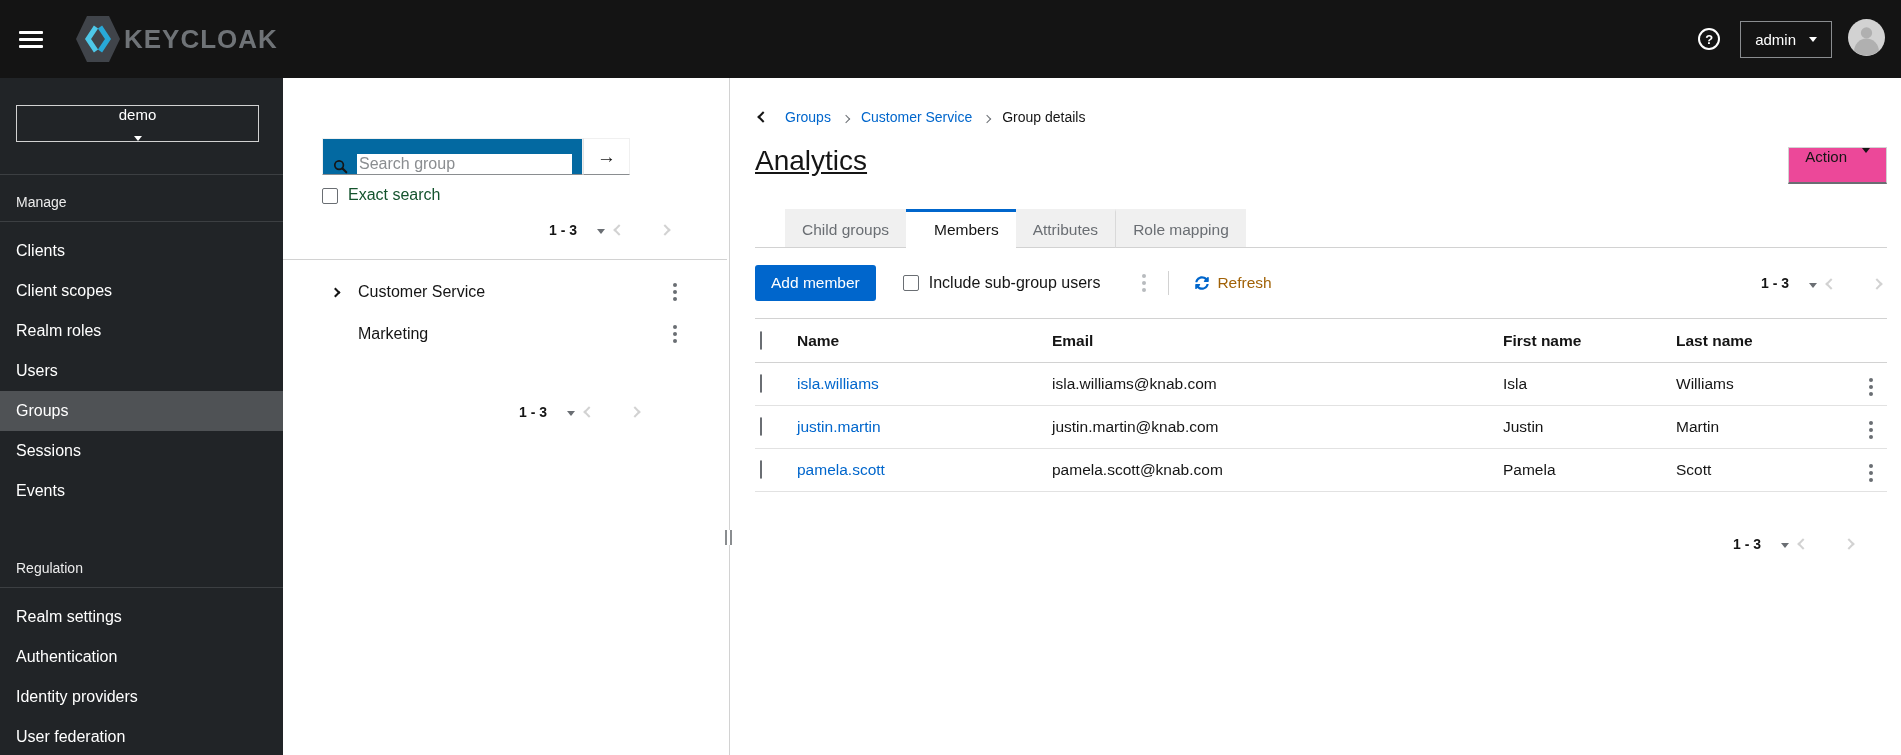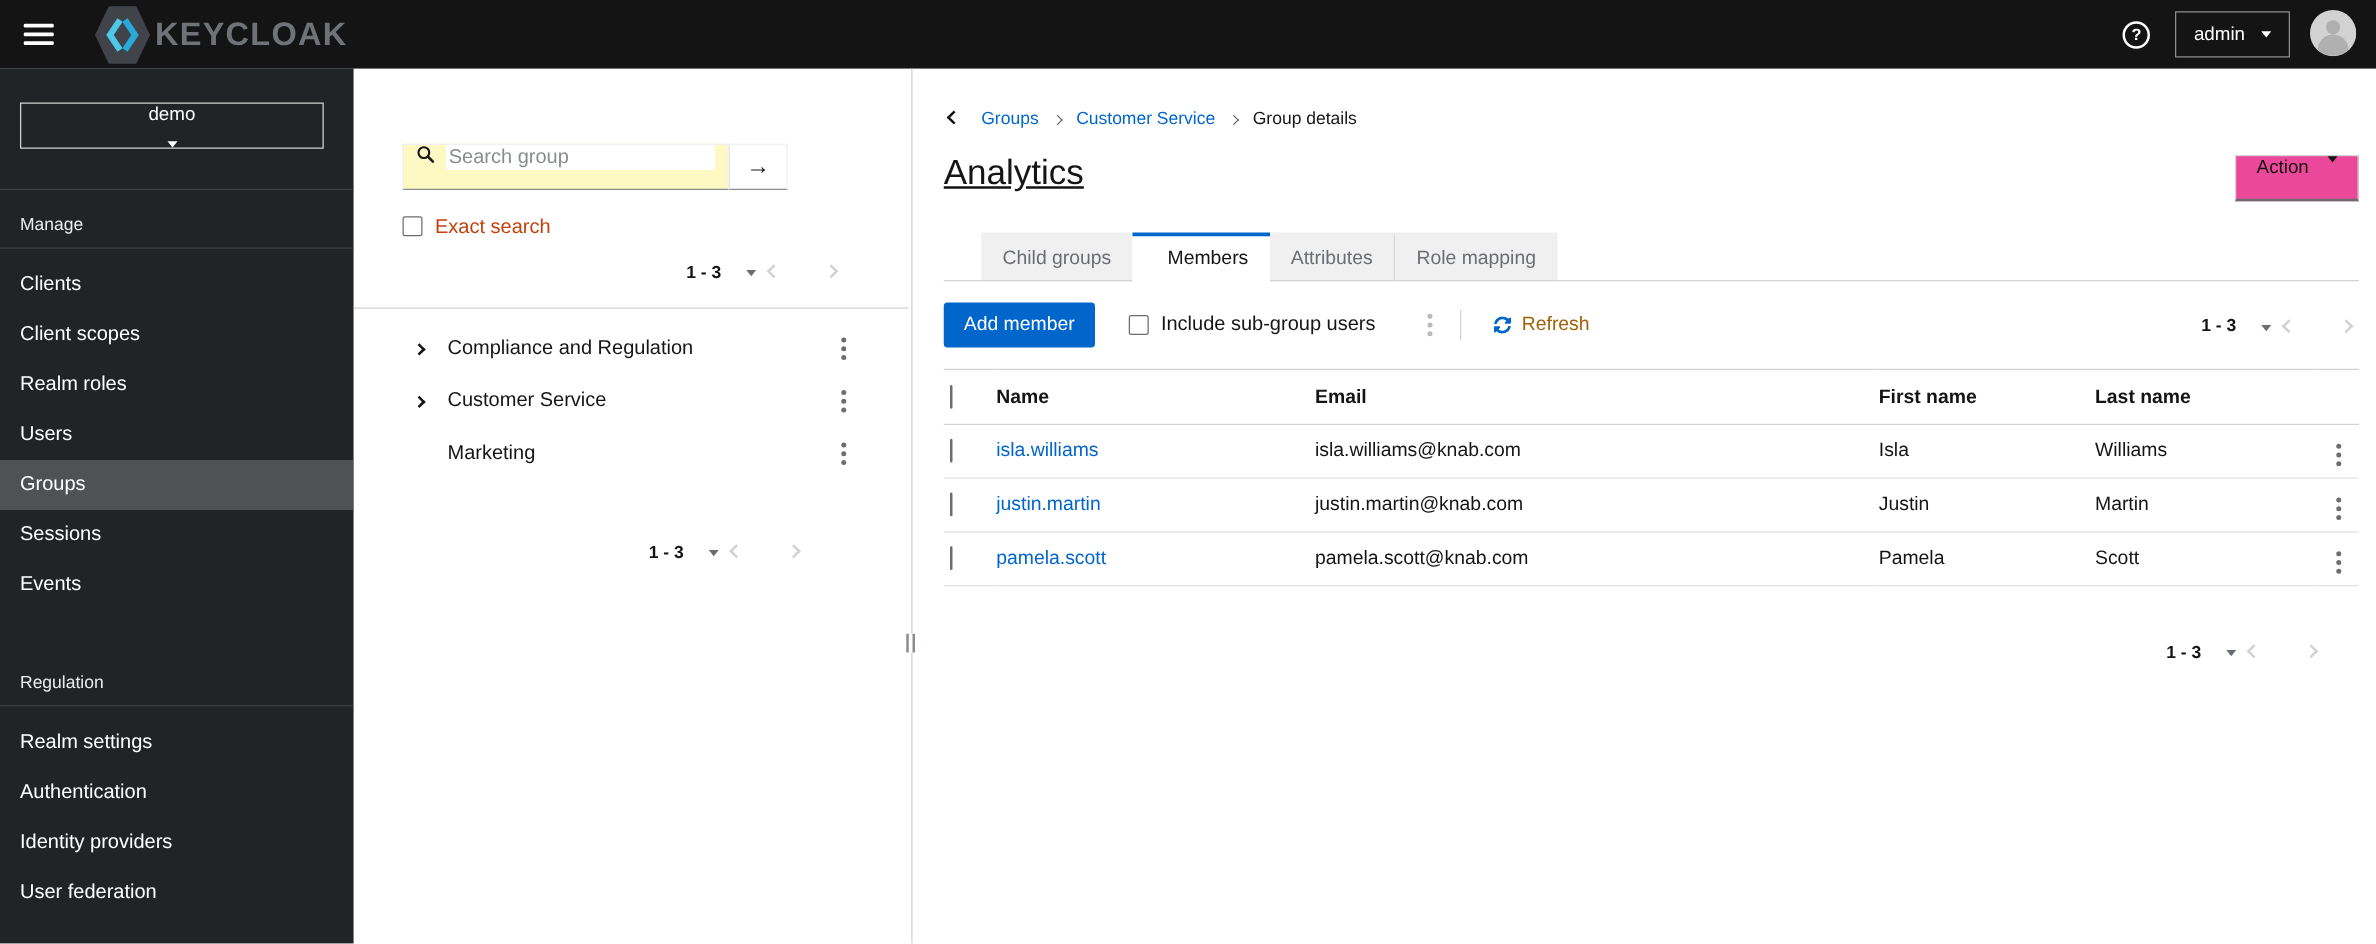--- a/index.html
+++ b/index.html
@@ -1,21 +1,21 @@
 <!DOCTYPE html>
 <html><head>
 <meta charset="utf-8">
 <style>
   * { box-sizing: border-box; }
   html,body { margin:0; padding:0; }
   body { font-family:"Liberation Sans", sans-serif; background:#fff; }
   .app { width:1901px; height:755px; display:flex; flex-direction:column; overflow:hidden; background:#fff; }
 
   
-  .masthead { height:55px; flex:0 0 auto; background:#141414; display:flex; align-items:center; padding:0 16px 0 19px; }
+  .masthead { height:78px; flex:0 0 auto; background:#141414; display:flex; align-items:center; padding:0 16px 0 19px; }
   .hamburger { width:24px; background:none; border:none; padding:0; margin-right:32px; cursor:pointer; display:flex; flex-direction:column; gap:4px; }
   .hamburger i { display:block; height:3px; background:#fff; border-radius:1px; }
   .brand { display:flex; align-items:center; gap:3px; }
   .brand-text { color:#6f7377; font-weight:700; font-size:26px; letter-spacing:1px; }
   .mast-right { margin-left:auto; display:flex; align-items:center; gap:20px; }
   .help-btn { background:none; border:none; padding:0; cursor:pointer; }
   .help-circle { width:22px; height:22px; border:2px solid #fff; border-radius:50%; color:#fff; font-size:13px; font-weight:700; display:flex; align-items:center; justify-content:center; }
   .user-menu { height:37px; border:1px solid #8a8d90; background:transparent; color:#fff; font-size:15px; padding:0 14px; display:flex; align-items:center; gap:13px; cursor:pointer; font-family:inherit; }
   .avatar-btn { background:none; border:none; padding:0; cursor:pointer; margin-left:-4px; }
 
@@ -47,25 +47,25 @@
   .nav-divider.first { margin-top:32px; }
   .nav-section-title { padding:19px 16px 11px; font-size:14px; color:#ececec; }
   .nav-list { list-style:none; margin:9px 0 0; padding:0; }
   .nav-item { height:40px; display:flex; align-items:center; padding:0 16px; font-size:16px; color:#fff; cursor:pointer; }
   .nav-item.selected { background:#4f5255; }
   .configure-block { margin-top:30px; }
 
   
   .tree-panel { width:444px; flex:0 0 auto; background:#fff; padding:60px 40px 0 39px; }
   .search-group { display:flex; height:37px; width:308px; }
-  .search-box { flex:1; display:flex; align-items:flex-start; gap:9px; border:1px solid #f0f0f0; border-bottom-color:#8a8d90; background:#fef9c3; padding:0 10px; min-width:0; }
+  .search-box { flex:1; display:flex; align-items:flex-end; gap:9px; border:1px solid #f0f0f0; border-bottom-color:#8a8d90; background:#0369a1; padding:0 10px; min-width:0; }
   .search-input { border:none; outline:none; flex:1; min-width:0; font-size:16px; color:#151515; font-family:inherit; }
   .search-input::placeholder { color:#8a8d90; }
   .search-btn { width:47px; border:1px solid #f0f0f0; border-left-color:#e3e3e3; border-bottom-color:#8a8d90; background:#fff; font-size:19px; color:#151515; cursor:pointer; }
-  .exact-row { margin-top:21px; display:flex; align-items:flex-start; gap:10px; font-size:16px; color:#c2410c; }
+  .exact-row { margin-top:11px; display:flex; align-items:flex-end; gap:10px; font-size:16px; color:#14532d; }
   .tree-pag-top { margin-top:14px; justify-content:flex-end; padding-right:12px; }
   .panel-divider { border:none; border-top:1px solid #d2d2d2; margin:18px -40px 0 -39px; }
   .tree { margin-top:11px; }
   .tree-row { height:42px; display:flex; align-items:center; }
   .tree-toggle { width:36px; padding-left:10px; background:none; border:none; color:#151515; cursor:pointer; display:flex; align-items:center; flex:0 0 auto; }
   .tree-toggle.placeholder { visibility:hidden; }
   .tree-toggle .chev { width:7px; height:7px; }
   .tree-label { font-size:16px; color:#151515; }
   .tree-row .kebab { margin-left:auto; margin-right:4px; color:#6a6e73; }
   .tree-pag-bottom { margin-top:45px; justify-content:flex-end; padding-right:42px; }
@@ -198,31 +198,20 @@
       <div class="pag tree-pag-top">
         <span class="range">1 - 3</span>
         <button class="caret-btn"><span class="caret-down"></span></button>
         <button class="nav-btn"><span class="chev left"></span></button>
         <button class="nav-btn"><span class="chev right"></span></button>
       </div>
 
       <hr class="panel-divider">
 
       <div class="tree">
-        <div class="tree-row">
-          <button class="tree-toggle">
-              <span class="chev right"></span>
-            </button>
-          <span class="tree-label">Compliance and Regulation</span>
-          <button class="kebab">
-              <i></i>
-              <i></i>
-              <i></i>
-            </button>
-        </div>
         <div class="tree-row">
           <button class="tree-toggle">
               <span class="chev right"></span>
             </button>
           <span class="tree-label">Customer Service</span>
           <button class="kebab">
               <i></i>
               <i></i>
               <i></i>
             </button>

